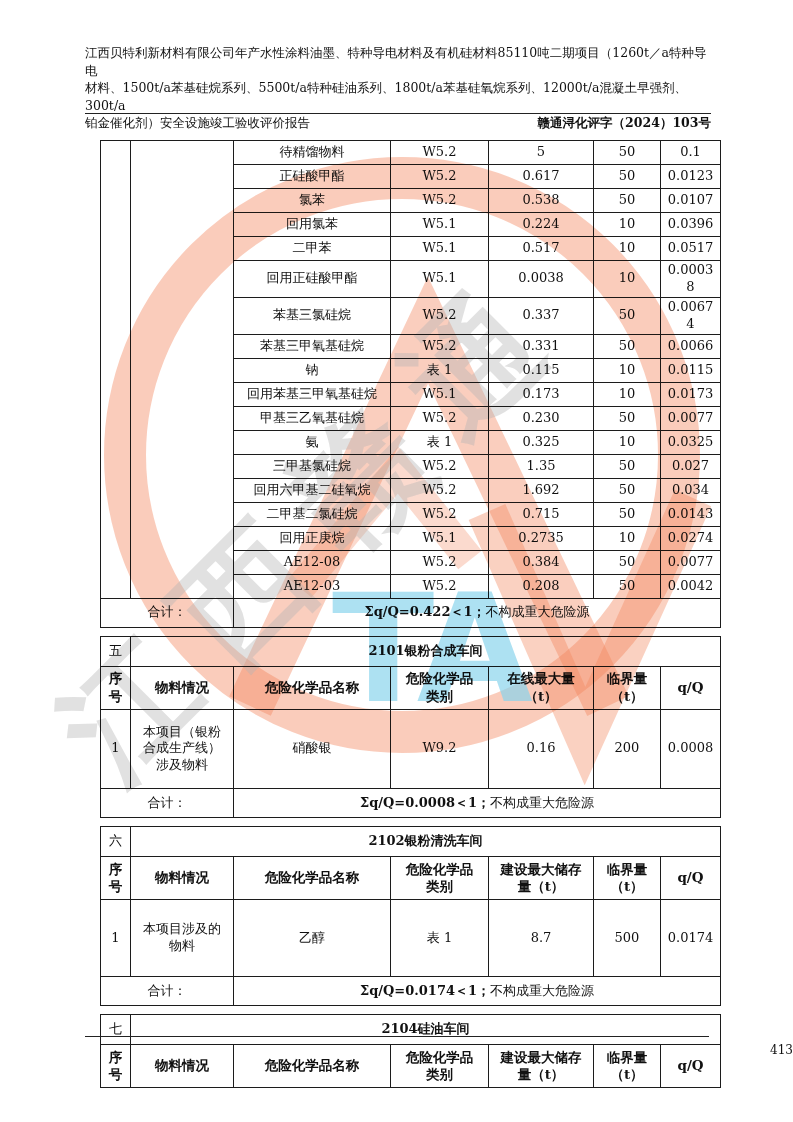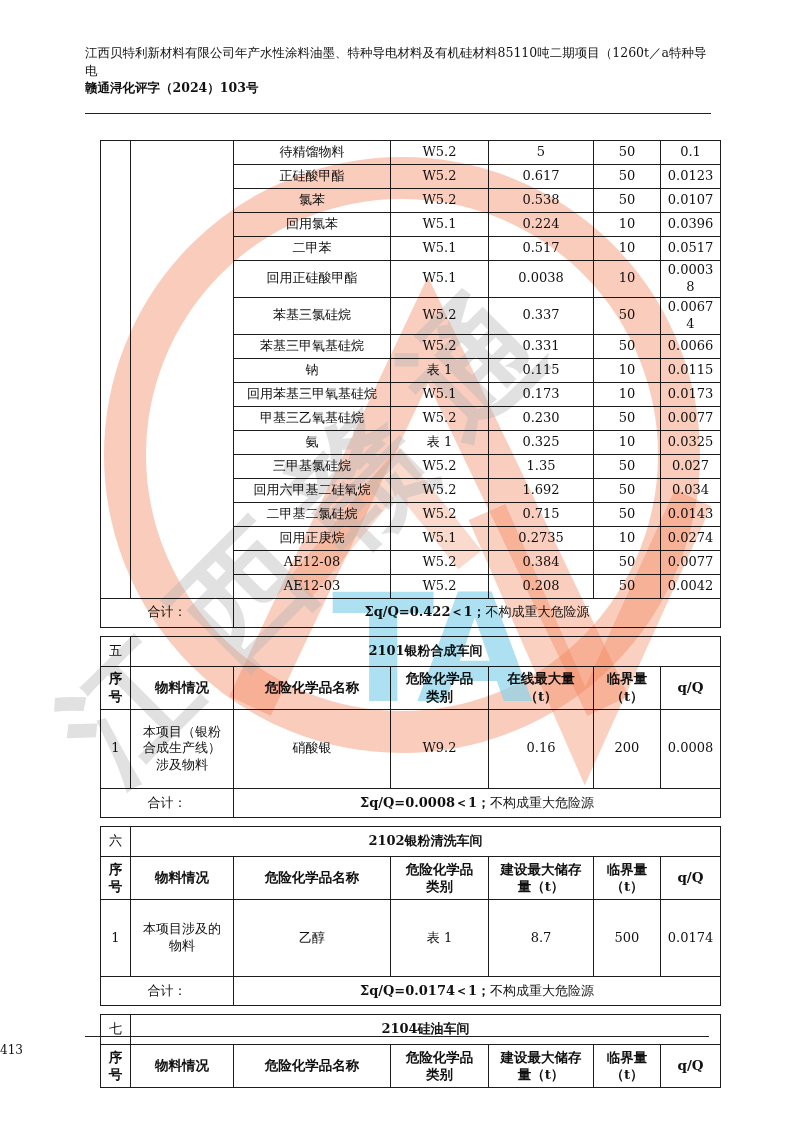--- a/index.html
+++ b/index.html
@@ -27,21 +27,21 @@
   .total-row td{height:26px;}
   .total-label{font-weight:normal;}
   .formula-bold{font-weight:bold;}
   .sec-title-row td{height:27px;}
   .sec-title{font-weight:bold;}
   .sec-head-row th{height:40px;}
   .sec-data-row td{height:48px;}
   .m-cell{padding:14px 8px;}
   
   .footer-rule{position:absolute; left:85px; top:1036px; width:624px; height:0; border-top:1.5px solid #222;}
-  .page-number{position:absolute; left:0; top:1043px; width:100%; text-align:left; font-size:12px;}
+  .page-number{position:absolute; left:0; top:1043px; width:100%; text-align:right; font-size:12px;}
   
   .watermark{position:absolute; inset:0; pointer-events:none; mix-blend-mode:multiply; z-index:5;}
   .wm-ring{
     position:absolute; left:104px; top:157px; width:512px; height:512px;
     border:42px solid rgba(242,133,92,0.42); border-radius:50%;
   }
   .wm-chevrons{position:absolute; left:0; top:0;}
   .wm-ta{
     position:absolute; left:332px; top:574px; font-size:150px; font-weight:bold;
     font-family:"DejaVu Sans","Liberation Sans",sans-serif;
@@ -53,21 +53,23 @@
     transform:rotate(-45deg); transform-origin:0 50%; white-space:nowrap;
   }
 </style>
 </head>
 <body>
 
 <div class="page">
 
   <div class="header">
     <div>江西贝特利新材料有限公司年产水性涂料油墨、特种导电材料及有机硅材料85110吨二期项目（1260t／a特种导电</div>
+    <div>材料、1500t/a苯基硅烷系列、5500t/a特种硅油系列、1800t/a苯基硅氧烷系列、12000t/a混凝土早强剂、300t/a</div>
     <div class="l3">
+      <span>铂金催化剂）安全设施竣工验收评价报告</span>
       <span class="doc-number">赣通浔化评字（2024）103号</span>
     </div>
   </div>
   <div class="header-rule"></div>
 
   <div class="tables">
     <table id="cont-table">
       <colgroup>
         <col style="width:30px">
           <col style="width:103px">

